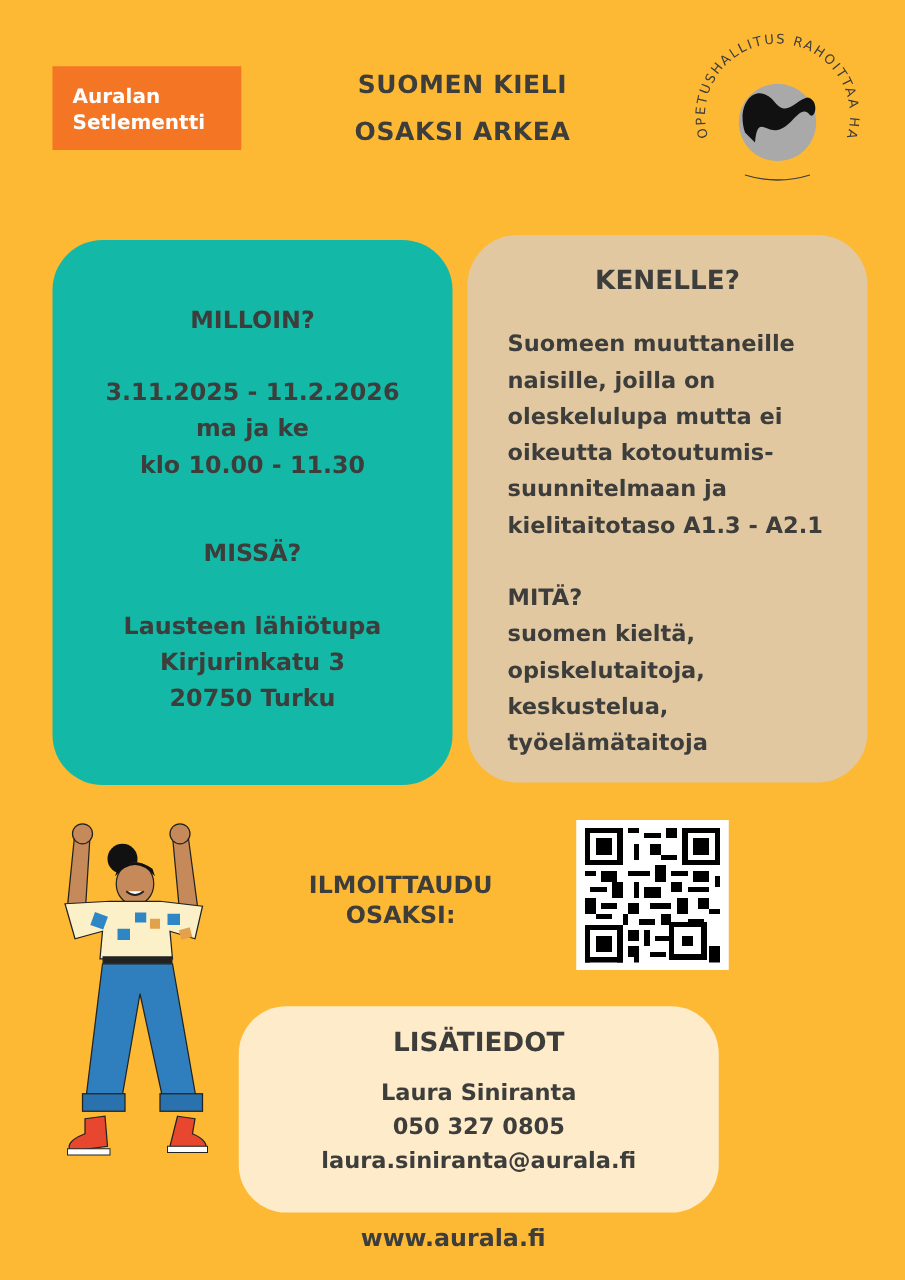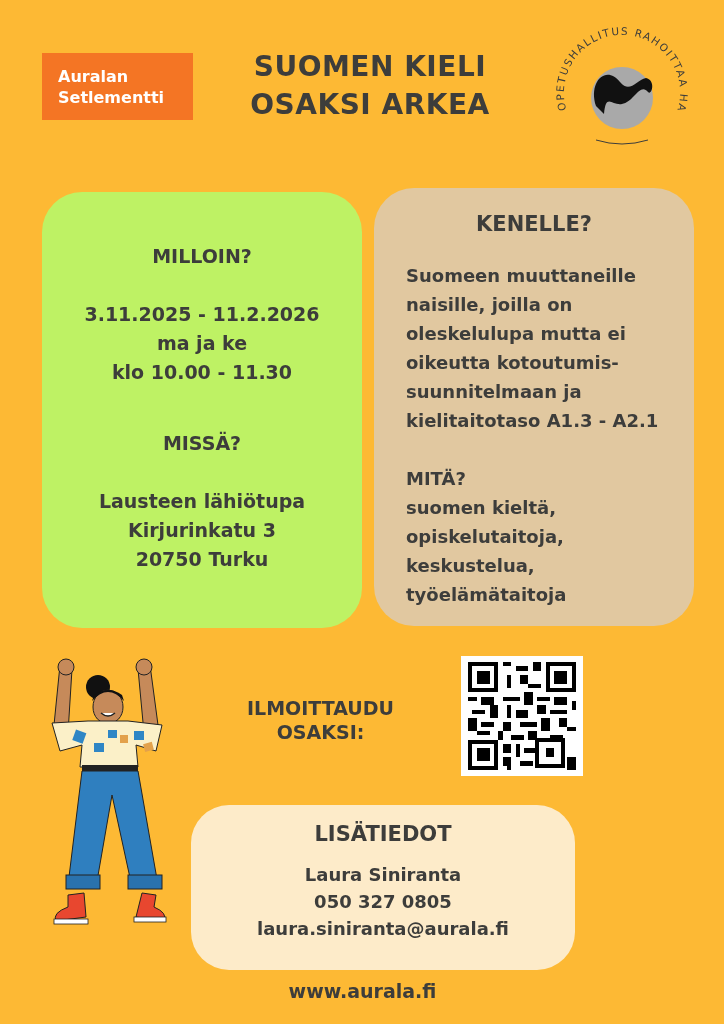--- a/index.html
+++ b/index.html
@@ -13,32 +13,32 @@
 
     .logo-box {
       position: absolute; left: 42px; top: 53px; width: 151px; height: 67px;
       background: #f47524; color: #fff;
       display: flex; flex-direction: column; justify-content: center;
       padding-left: 16px; font-weight: bold; font-size: 16px; line-height: 21px;
     }
 
     .main-title {
       position: absolute; left: 225px; top: 48px; width: 290px;
-      text-align: center; font-weight: bold; font-size: 28px; line-height: 38px;
+      text-align: center; font-weight: bold; font-size: 20px; line-height: 38px;
       letter-spacing: 0.5px; color: #3d3d3b;
     }
 
     .oph-logo { position: absolute; left: 548px; top: 22px; width: 150px; height: 132px; }
 
     .card {
       position: absolute; border-radius: 40px;
       text-align: center; font-weight: bold; color: #3d3d3b;
     }
     .card-when {
-      left: 42px; top: 192px; width: 320px; height: 436px; background: #bef264;
+      left: 42px; top: 192px; width: 320px; height: 436px; background: #14b8a6;
       padding-top: 50px; font-size: 19px; line-height: 29px;
     }
     .card-who {
       left: 374px; top: 188px; width: 320px; height: 438px; background: #e1c8a0;
       padding-top: 22px; padding-left: 32px; text-align: left;
       font-size: 18px; line-height: 29px;
     }
     .card-who .h { text-align: center; padding-left: 0; margin-left: -32px; font-size: 21px; margin-bottom: 22px; }
     .gap { height: 29px; }
     .gap2 { height: 42px; }

